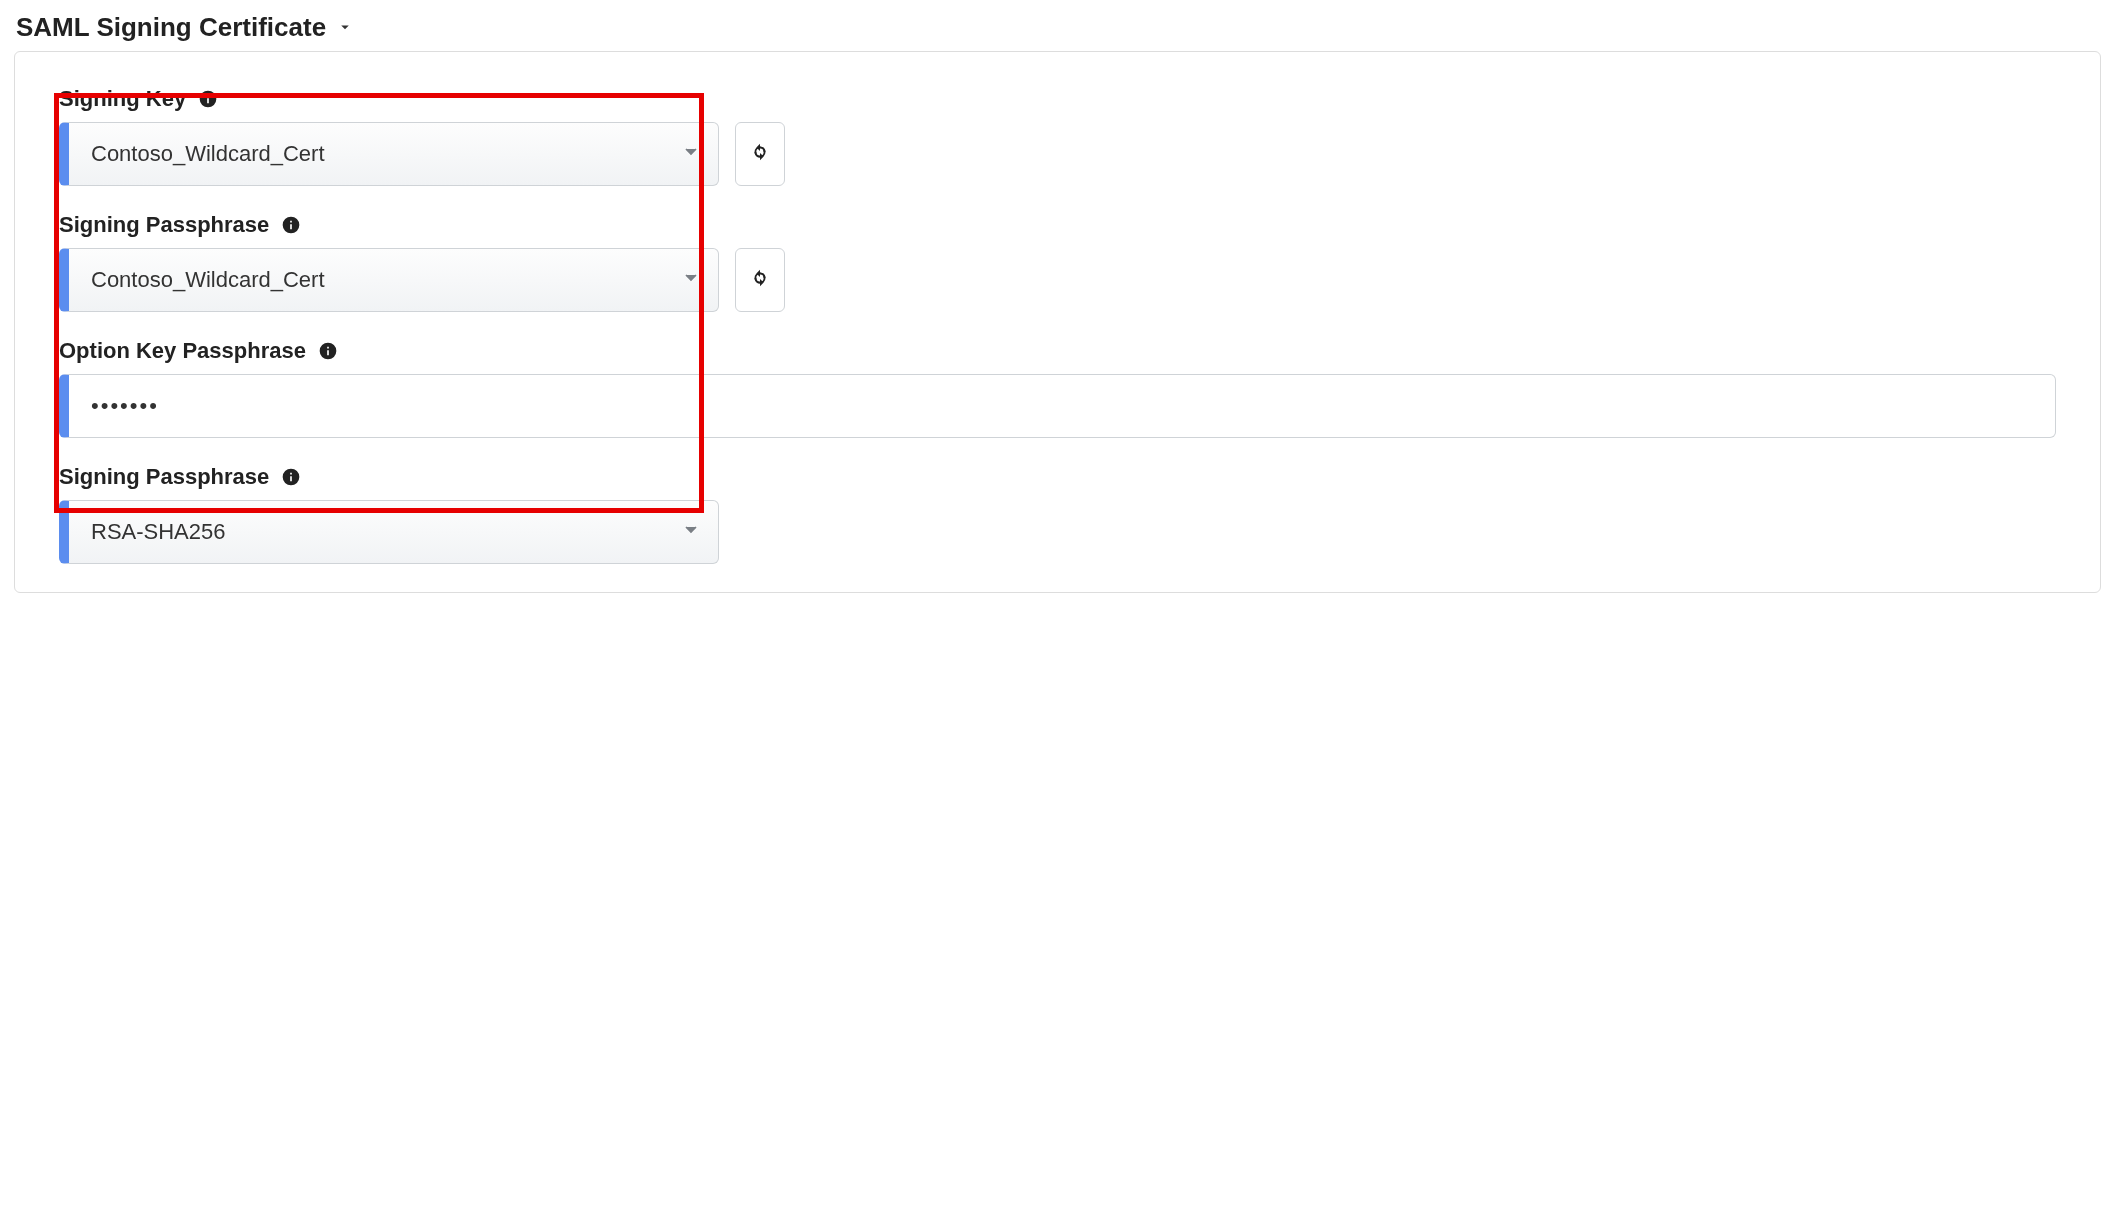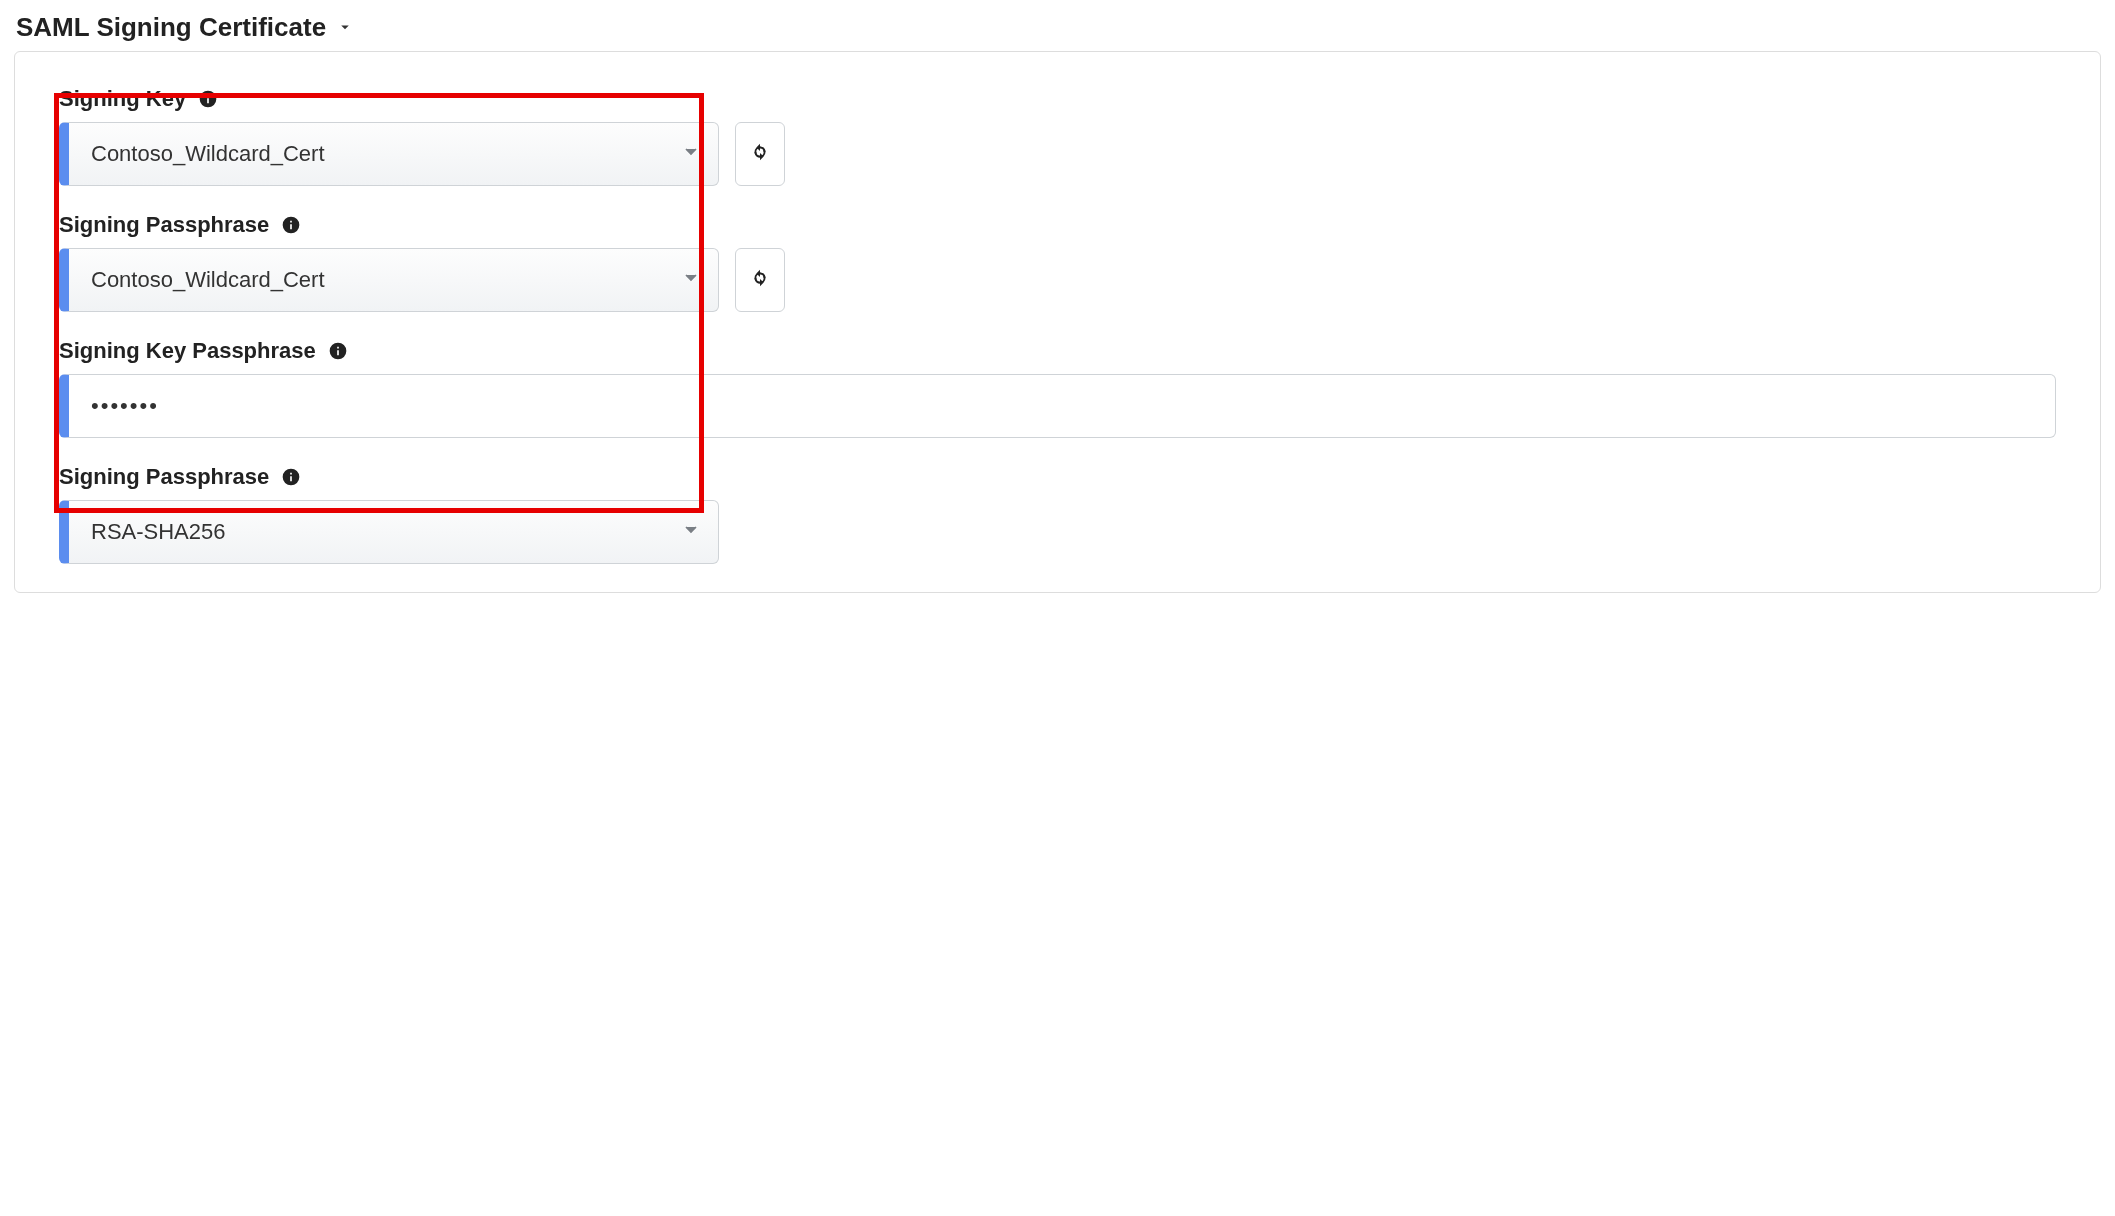--- a/index.html
+++ b/index.html
@@ -173,21 +173,21 @@
                 <path d="M12 6V3L8 7l4 4V8a4 4 0 11-4 4H6a6 6 0 106-6z"></path>
                 <path d="M12 18v3l4-4-4-4v3a4 4 0 114-4h2a6 6 0 10-6 6z"></path>
               </svg>
           </span>
         </div>
       </div>
     </div>
 
     <div class="field">
       <div class="field-label">
-        <span>Signing Key Passphrase</span>
+        <span>Option Key Passphrase</span>
         <span class="info-icon">
           <svg viewBox="0 0 24 24">
               <path d="M12 2a10 10 0 100 20 10 10 0 000-20zm1 15h-2v-6h2zm0-8h-2V7h2z"></path>
             </svg>
         </span>
       </div>
       <div class="control-row">
         <div class="select-wrap full">
           <div class="text-control">
             <span>•••••••</span>

